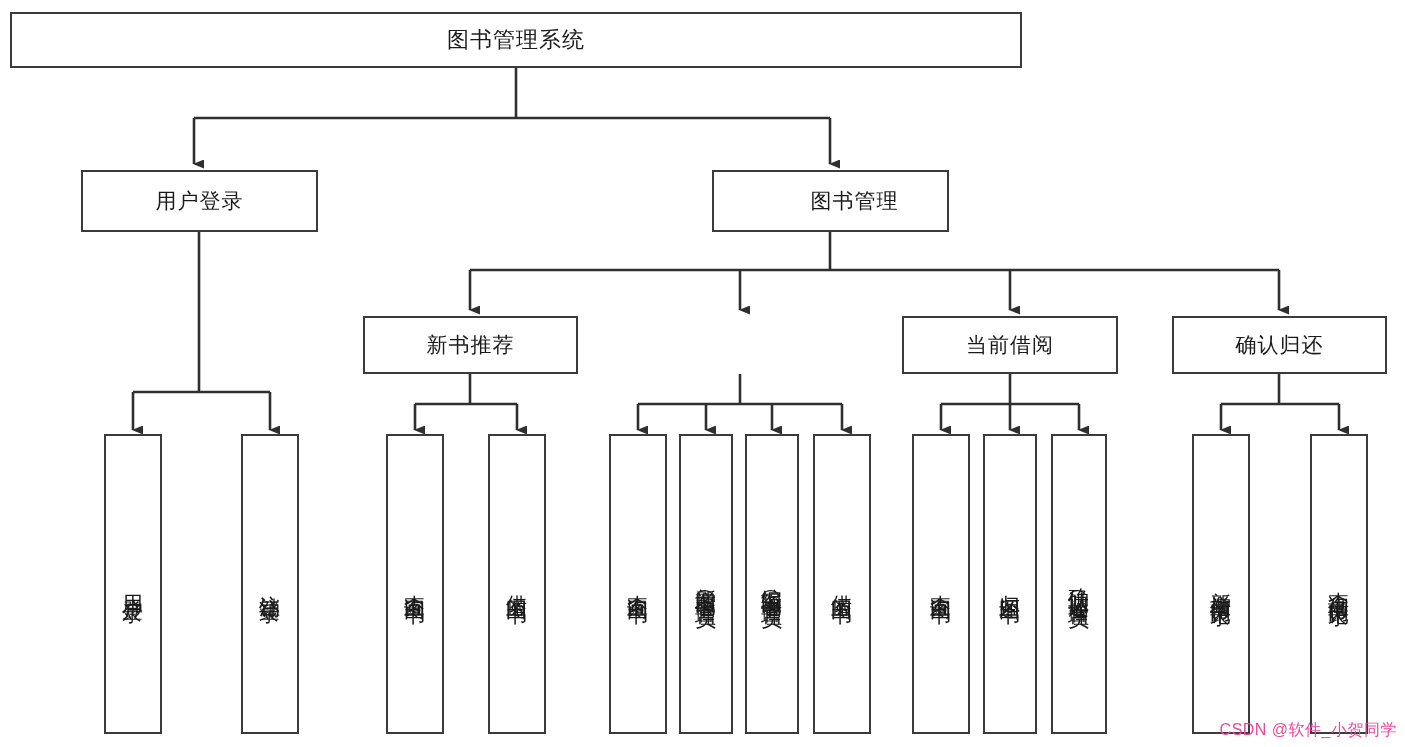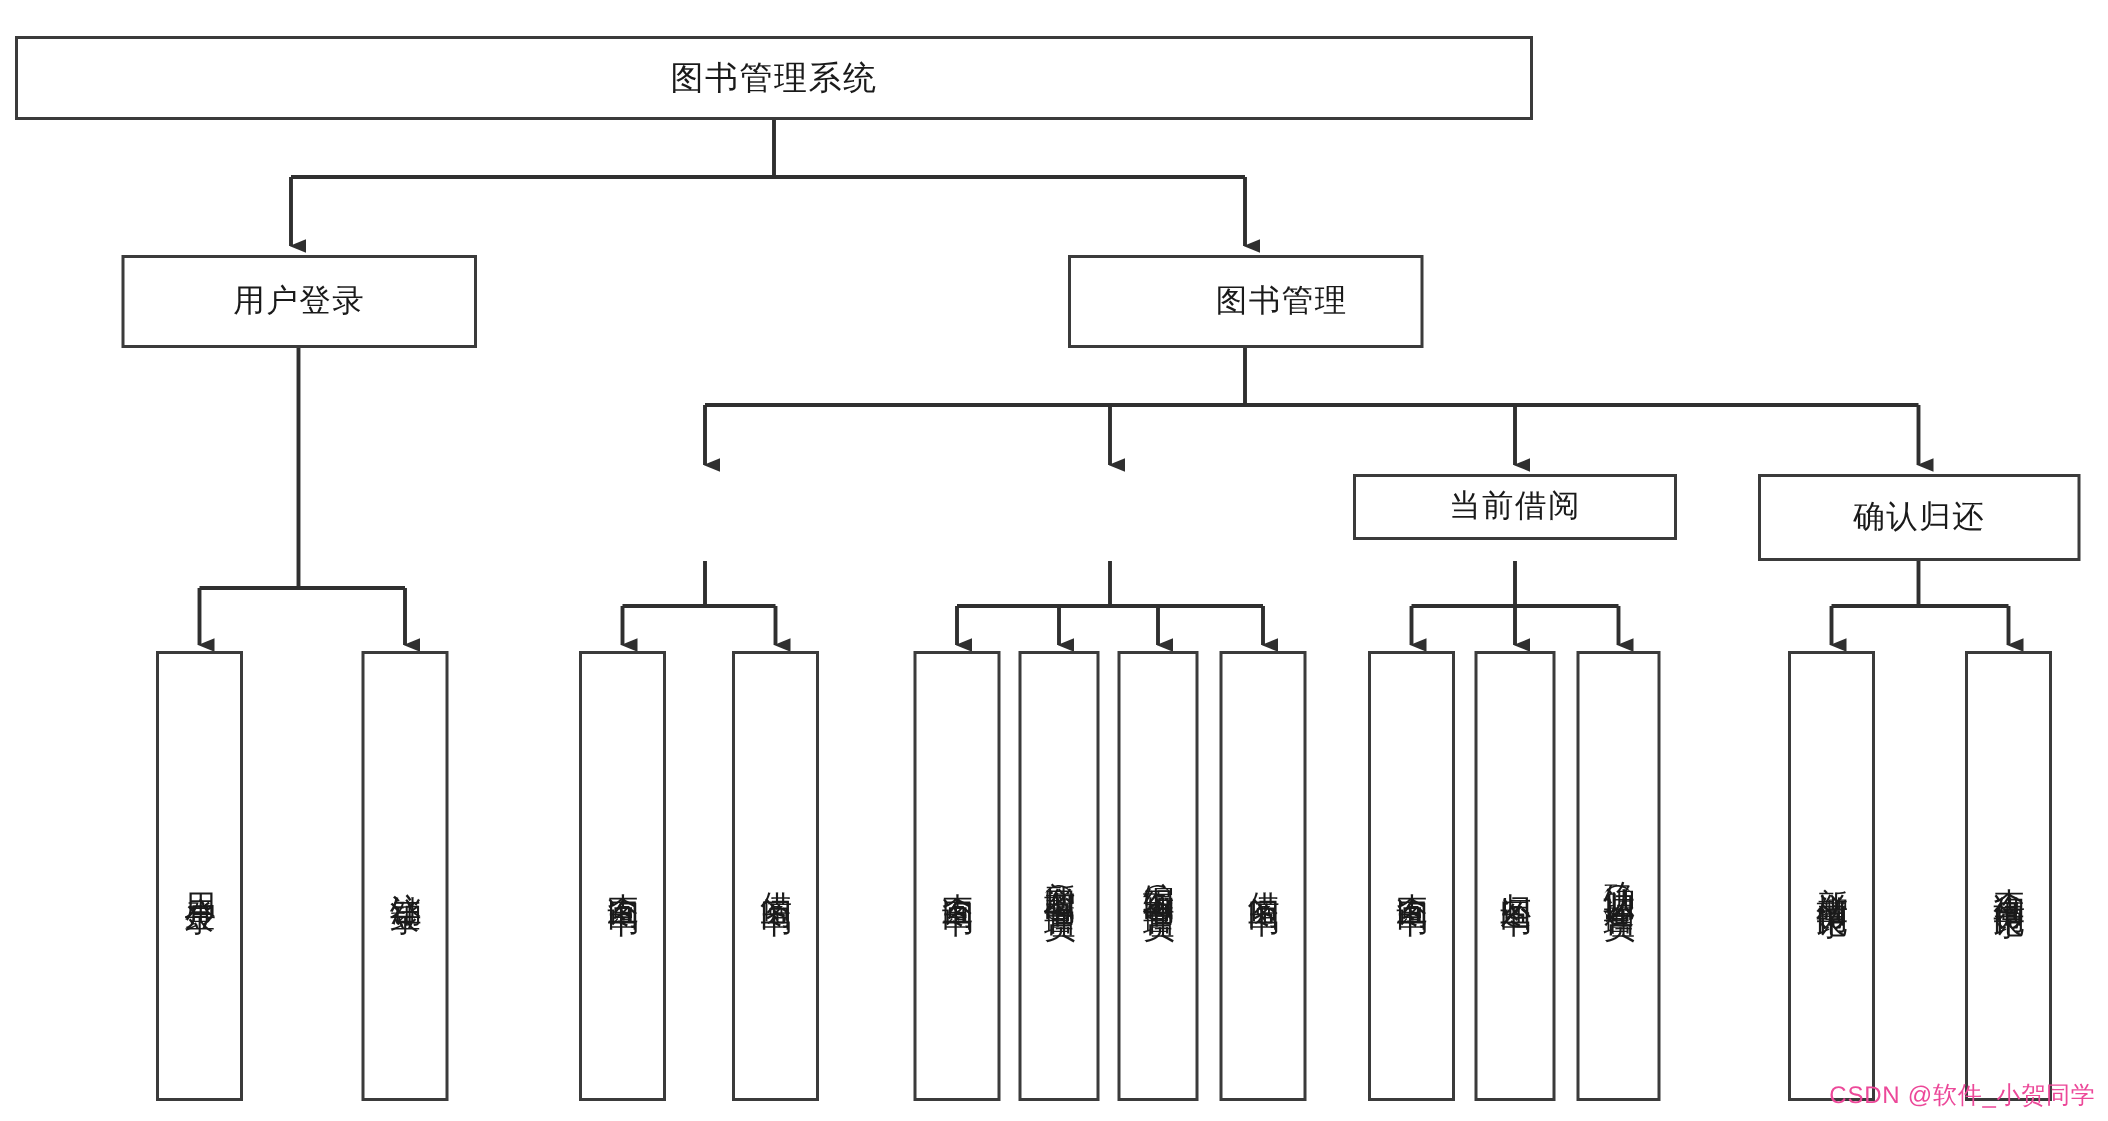--- a/index.html
+++ b/index.html
@@ -124,35 +124,38 @@
     <path class="wire" d="M941,404 L941,430" marker-end="url(#arw)"></path>
     <path class="wire" d="M1010,404 L1010,430" marker-end="url(#arw)"></path>
     <path class="wire" d="M1079,404 L1079,430" marker-end="url(#arw)"></path>
 
     <path class="wire" d="M1279,374 L1279,404"></path>
     <path class="wire" d="M1221,404 L1339,404"></path>
     <path class="wire" d="M1221,404 L1221,430" marker-end="url(#arw)"></path>
     <path class="wire" d="M1339,404 L1339,430" marker-end="url(#arw)"></path>
   </svg>
 
-  <div class="node h" id="root-node" style="left:10px; top:12px; width:1012px; height:56px;margin-top:12px;">
+  <div class="node h" id="root-node" style="left:10px; top:12px; width:1012px; height:56px;">
     <span>图书管理系统</span>
   </div>
 
   <div class="node h" style="left:81px; top:170px; width:237px; height:62px;">
     <span>用户登录</span>
   </div>
 
   <div class="node h" style="left:712px; top:170px; width:237px; height:62px;padding-left:48px;">
     <span>图书管理</span>
   </div>
 
-
-
-  <div class="node h" style="left:902px; top:316px; width:216px; height:44px;">
+  <div class="node h" style="left:363px; top:316px; width:215px; height:58px;">
+    <span>新书推荐</span>
+  </div>
+
+
+  <div class="node h" style="left:902px; top:316px; width:216px; height:58px;">
     <span>当前借阅</span>
   </div>
 
   <div class="node h" style="left:1172px; top:316px; width:215px; height:58px;">
     <span>确认归还</span>
   </div>
 
   <div class="node v" style="left:104px; top:434px; width:58px; height:300px;">
     <span>用户登录</span>
   </div>

